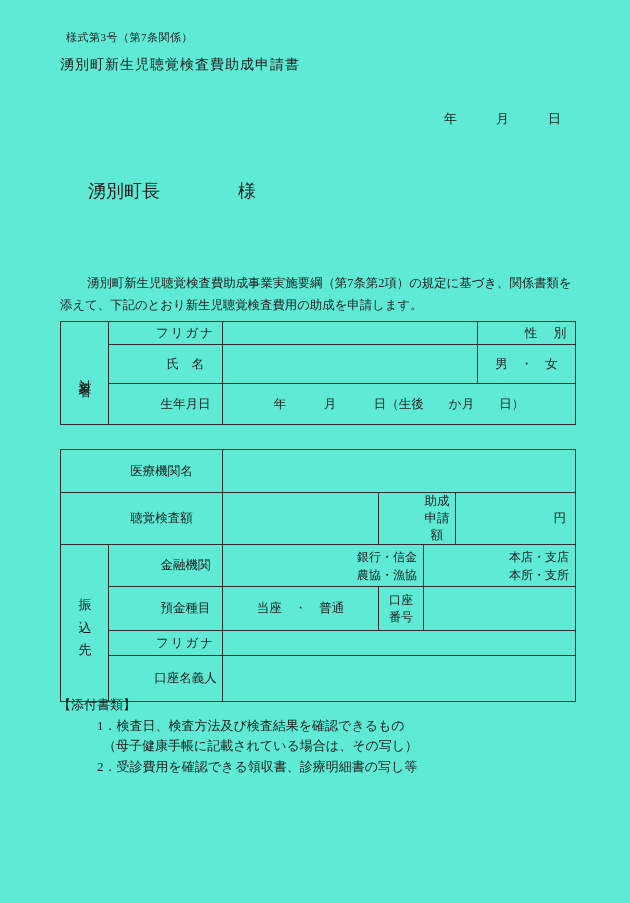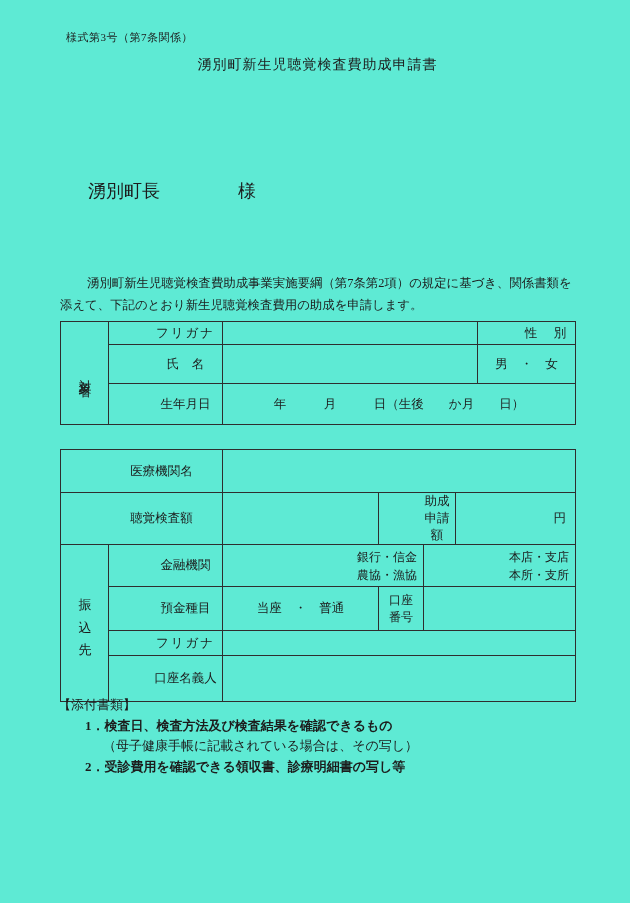--- a/index.html
+++ b/index.html
@@ -5,21 +5,21 @@
   * { margin:0; padding:0; box-sizing:border-box; }
   html,body { background:#e8e8e8; }
   body { font-family:"Liberation Serif","DejaVu Serif",serif; color:#1c1c1c; }
   .page {
     position:relative; width:630px; height:903px; background:#5eead4;
     margin:0 auto; overflow:hidden;
   }
   .abs { position:absolute; }
 
   .form-number { left:66px; top:30px; font-size:11px; letter-spacing:0.5px; }
-  .doc-title { left:60px; top:56px; width:515px; text-align:center;
+  .doc-title { left:60px; top:56px; width:515px; text-align:left;
                font-size:14px; letter-spacing:1px; }
   .date-line { left:0; top:110px; width:561px; text-align:right; font-size:13px; }
   .addressee-line { left:88px; top:133px; font-size:18px;margin-top:46px; }
   .addressee-line .honorific { margin-left:78px; }
 
   .applicant { left:368px; top:172px; font-size:13px; line-height:21px; }
   .applicant .row1 span.lbl2 { margin-left:5px; }
   .applicant .indent { margin-left:47px; }
   .applicant .relation { margin-left:50px; }
 
@@ -43,32 +43,33 @@
   .vert.tight { letter-spacing:3px; }
   .vert.wide  { letter-spacing:22px; }
 
   td.center-val { text-align:center; }
   td.yen { text-align:right; padding-right:9px; }
   td.two-line-right { text-align:right; padding-right:6px;
                       font-size:12px; line-height:18px;margin-left:24px; }
   td.acct-no { text-align:center; font-size:12px; line-height:17px; }
 
   .attachments { left:58px; top:695px; font-size:13px; line-height:20.5px; }
-  .attachments .item { margin-left:27px;font-weight:bold; }
+  .attachments .item { margin-left:39px; }
   .attachments .note { margin-left:45px; }
 </style>
 </head>
 <body>
 
 <div class="page">
 
   <div class="abs form-number">様式第3号（第7条関係）</div>
 
   <div class="abs doc-title">湧別町新生児聴覚検査費助成申請書</div>
 
+  <div class="abs date-line">年　　　月　　　日</div>
 
   <div class="abs addressee-line">
     <span>湧別町長</span><span class="honorific">様</span>
   </div>
 
 
   <div class="abs body-text">
     <div class="l1">湧別町新生児聴覚検査費助成事業実施要綱（第7条第2項）の規定に基づき、関係書類を</div>
     <div class="l2">添えて、下記のとおり新生児聴覚検査費用の助成を申請します。</div>
   </div>

